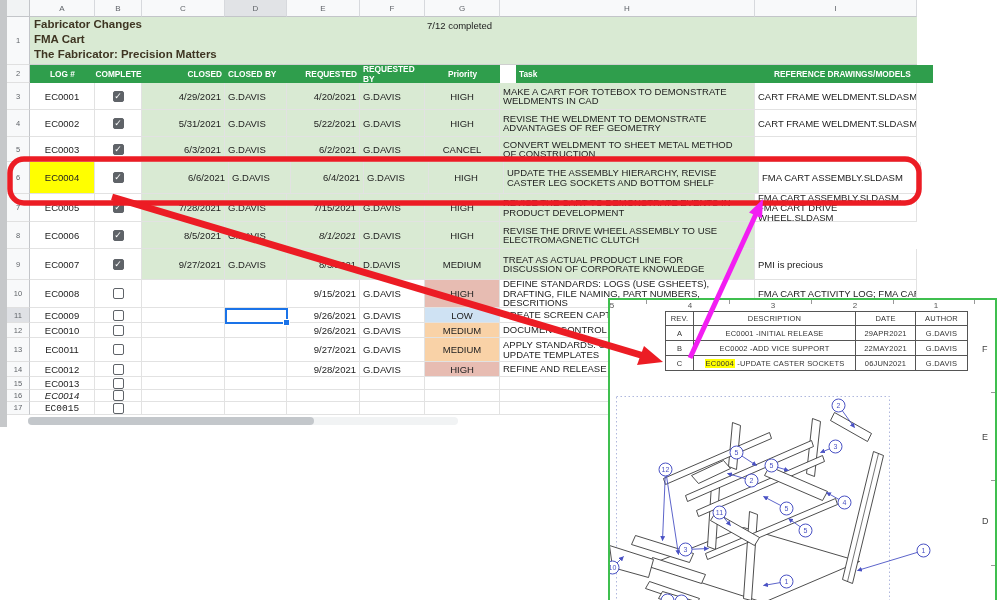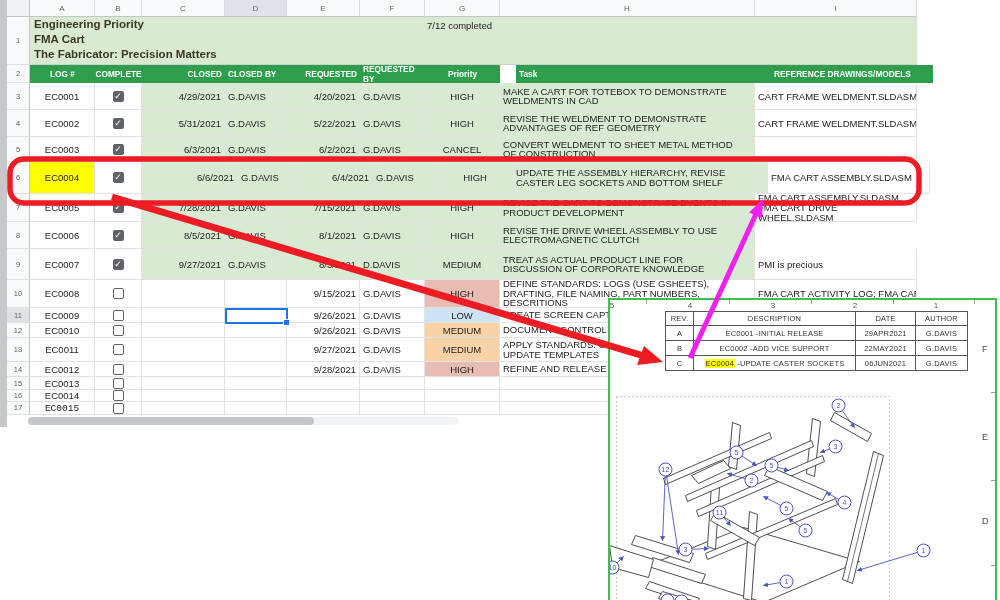--- a/index.html
+++ b/index.html
@@ -94,21 +94,21 @@
       <div class="colhdr active" style="width: 62px;">D</div>
       <div class="colhdr" style="width: 73px;">E</div>
       <div class="colhdr" style="width: 65px;">F</div>
       <div class="colhdr" style="width: 75px;">G</div>
       <div class="colhdr" style="width: 255px;">H</div>
       <div class="colhdr" style="width: 162px;">I</div>
     </div>
 
   <div class="rownum" style="top:17px;height:48px;">1</div>
   <div id="row1band">
-    <div class="title-line">Engineering Priority</div>
+    <div class="title-line">Fabricator Changes</div>
     <div class="title-line">FMA Cart</div>
     <div class="title-line">The Fabricator: Precision Matters</div>
     <div id="progress">7/12 completed</div>
   </div>
 
   <div class="rownum" style="top:65px;height:18px;">2</div>
   <div id="row2">
       <div class="hcell al-c" style="width: 65px;">LOG #</div>
       <div class="hcell al-c" style="width: 47px;">COMPLETE</div>
       <div class="hcell al-r" style="width: 83px;">CLOSED</div>
@@ -174,21 +174,21 @@
         <div class="cell al-l" style="width: 162px;">
           <span class="reftxt"></span>
         </div>
       </div>
       <div class="grow" style="height: 32px;">
         <div class="rownumcell" style="height: 32px;">6</div>
         <div class="cell al-c ylw" style="width: 65px;">EC0004</div>
         <div class="cell al-c" style="width: 47px;">
           <div class="cb on">✓</div>
         </div>
-        <div class="cell al-r band" style="width: 96px;">6/6/2021</div>
+        <div class="cell al-r band" style="width: 87px;">6/6/2021</div>
         <div class="cell al-l band" style="width: 62px;">G.DAVIS</div>
         <div class="cell al-r band" style="width: 73px;">6/4/2021</div>
         <div class="cell al-l band" style="width: 65px;">G.DAVIS</div>
         <div class="cell al-c band" style="width: 75px;">HIGH</div>
         <div class="cell al-l band" style="width: 255px;">
           <span class="tasktxt">UPDATE THE ASSEMBLY HIERARCHY, REVISE CASTER LEG SOCKETS AND BOTTOM SHELF</span>
         </div>
         <div class="cell al-l" style="width: 162px;">
           <span class="reftxt">FMA CART ASSEMBLY.SLDASM</span>
         </div>
@@ -212,21 +212,21 @@
         </div>
       </div>
       <div class="grow" style="height: 27px;">
         <div class="rownumcell" style="height: 27px;">8</div>
         <div class="cell al-c" style="width: 65px;">EC0006</div>
         <div class="cell al-c" style="width: 47px;">
           <div class="cb on">✓</div>
         </div>
         <div class="cell al-r band" style="width: 83px; padding-left: 48px;">8/5/2021</div>
         <div class="cell al-l band" style="width: 62px;">G.DAVIS</div>
-        <div class="cell al-r band" style="width: 73px;">8/1/2021</div>
+        <div class="cell al-r band" style="width: 73px; font-style: italic;">8/1/2021</div>
         <div class="cell al-l band" style="width: 65px;">G.DAVIS</div>
         <div class="cell al-c band" style="width: 75px;">HIGH</div>
         <div class="cell al-l band" style="width: 255px;">
           <span class="tasktxt">REVISE THE DRIVE WHEEL ASSEMBLY TO USE ELECTROMAGNETIC CLUTCH</span>
         </div>
       </div>
       <div class="grow" style="height: 31px;">
         <div class="rownumcell" style="height: 31px;">9</div>
         <div class="cell al-c" style="width: 65px;">EC0007</div>
         <div class="cell al-c" style="width: 47px;">
@@ -349,21 +349,21 @@
         <div class="cell al-c" style="width: 75px;"></div>
         <div class="cell al-l" style="width: 255px;">
           <span class="tasktxt"></span>
         </div>
         <div class="cell al-l" style="width: 162px;">
           <span class="reftxt"></span>
         </div>
       </div>
       <div class="grow" style="height: 12px;">
         <div class="rownumcell" style="height: 12px;">16</div>
-        <div class="cell al-c" style="width: 65px;">EC0014</div>
+        <div class="cell al-c" style="width: 65px; font-style: italic;">EC0014</div>
         <div class="cell al-c" style="width: 47px;">
           <div class="cb"></div>
         </div>
         <div class="cell al-r" style="width: 83px;"></div>
         <div class="cell al-l" style="width: 62px;"></div>
         <div class="cell al-r" style="width: 73px;"></div>
         <div class="cell al-l" style="width: 65px;"></div>
         <div class="cell al-c" style="width: 75px;"></div>
         <div class="cell al-l" style="width: 255px;">
           <span class="tasktxt"></span>

